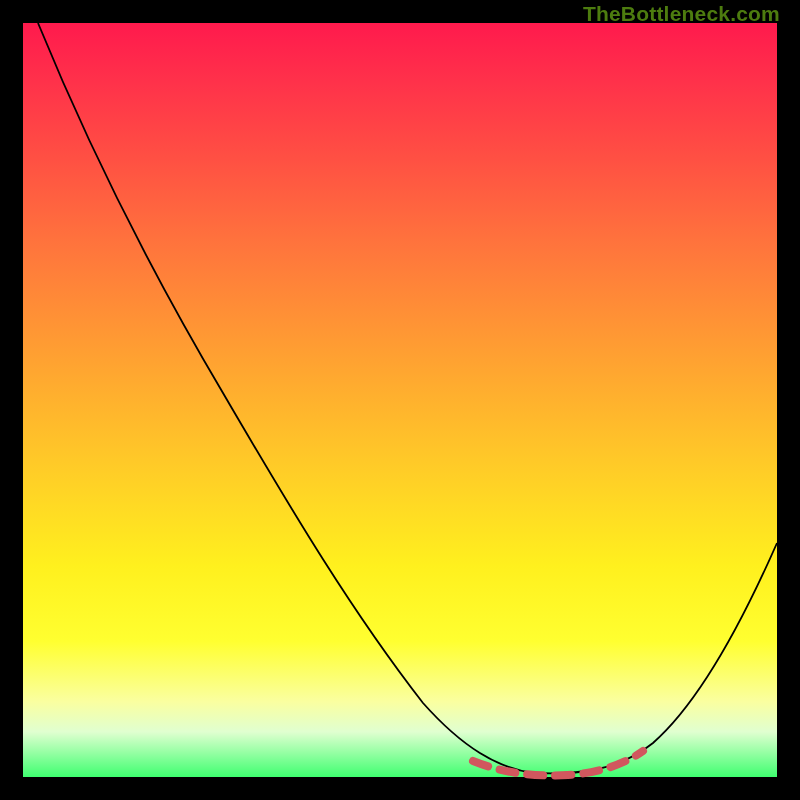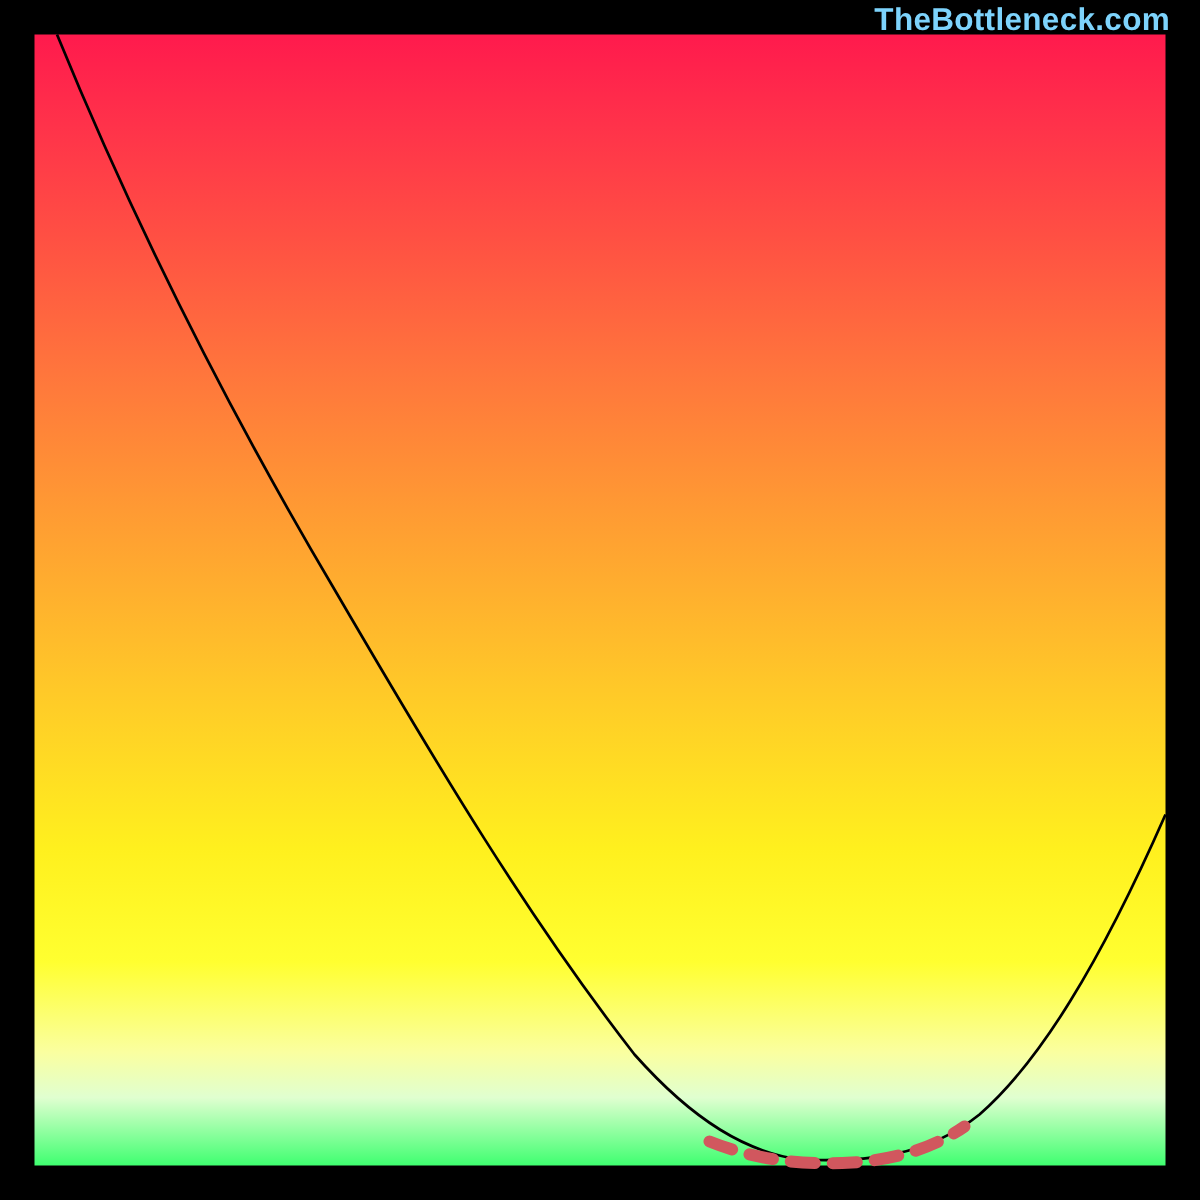--- a/index.html
+++ b/index.html
@@ -28,21 +28,21 @@
       #ffff30 82%,
       #faffa0 90%,
       #e0ffd0 94%,
       #3fff70 100%
     );
   }
   .watermark {
     position: absolute;
     top: 2px;
     right: 20px;
-    color: #7dd3fc;
+    color: #4d7c0f;
     font-size: 21px;
     font-weight: 600;
     letter-spacing: 0.2px;
     user-select: none;
   }
   svg.curve {
     position: absolute;
     left: 0;
     top: 0;
     width: 754px;

